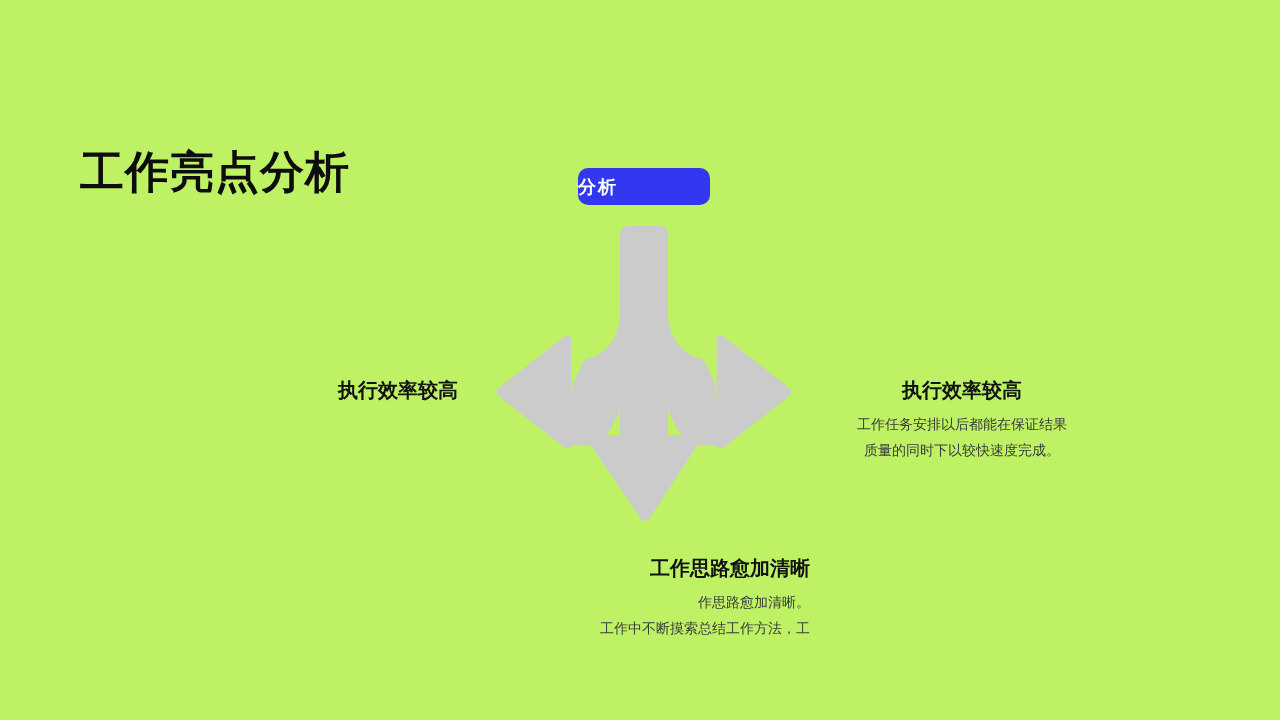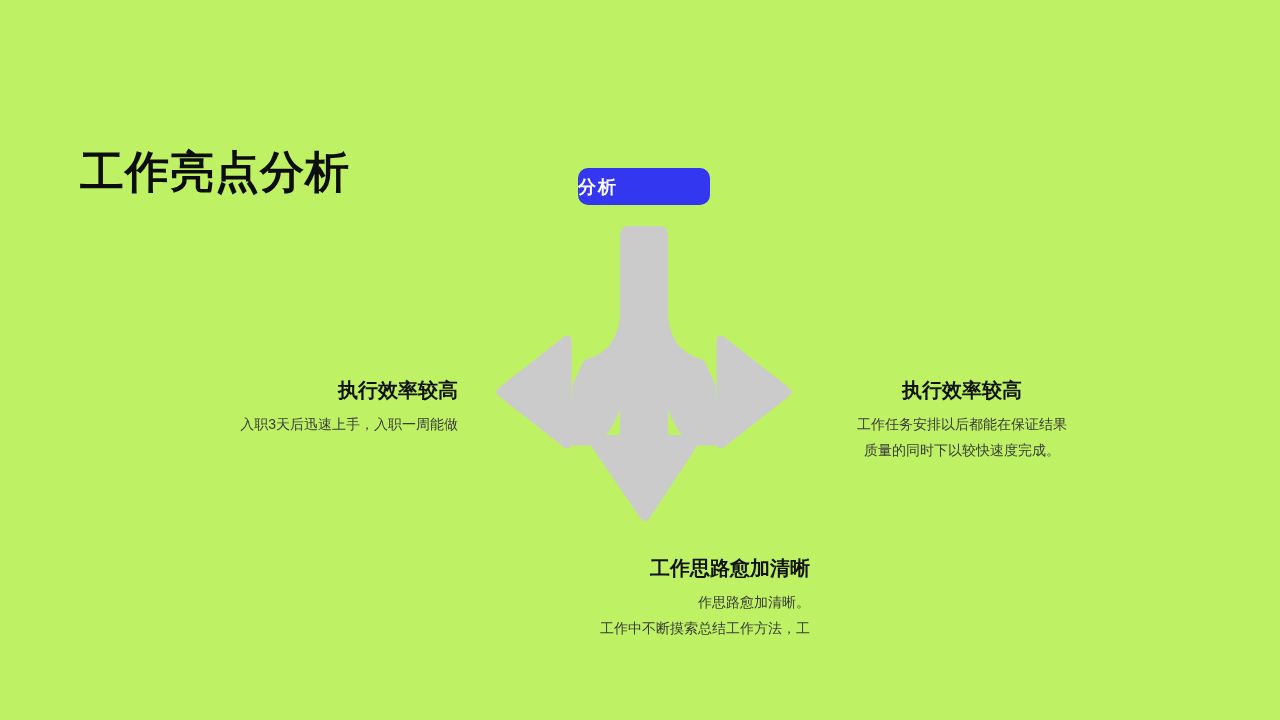--- a/index.html
+++ b/index.html
@@ -63,21 +63,20 @@
       <path d="M171,58 L171,82 Q171,128 208,137 L219,160 L223,218 L200,218 Q181,204 171,168 Z" stroke-width="5"></path>
       <path d="M7,167 L73,115 L73,219 Z" stroke-width="9"></path>
       <path d="M293,167 L227,115 L227,219 Z" stroke-width="9"></path>
       <path d="M99,215 L201,215 L151,291 Z" stroke-width="10"></path>
     </svg>
   </div>
 
   <div class="card card-left">
     <div class="card-heading">执行效率较高</div>
     <div class="card-body">
-      <span>入职3天后迅速上手，入职一周能做</span>
     </div>
   </div>
 
   <div class="card card-right">
     <div class="card-heading">执行效率较高</div>
     <div class="card-body">
       <span>工作任务安排以后都能在保证结果</span>
       <span>质量的同时下以较快速度完成。</span>
     </div>
   </div>

